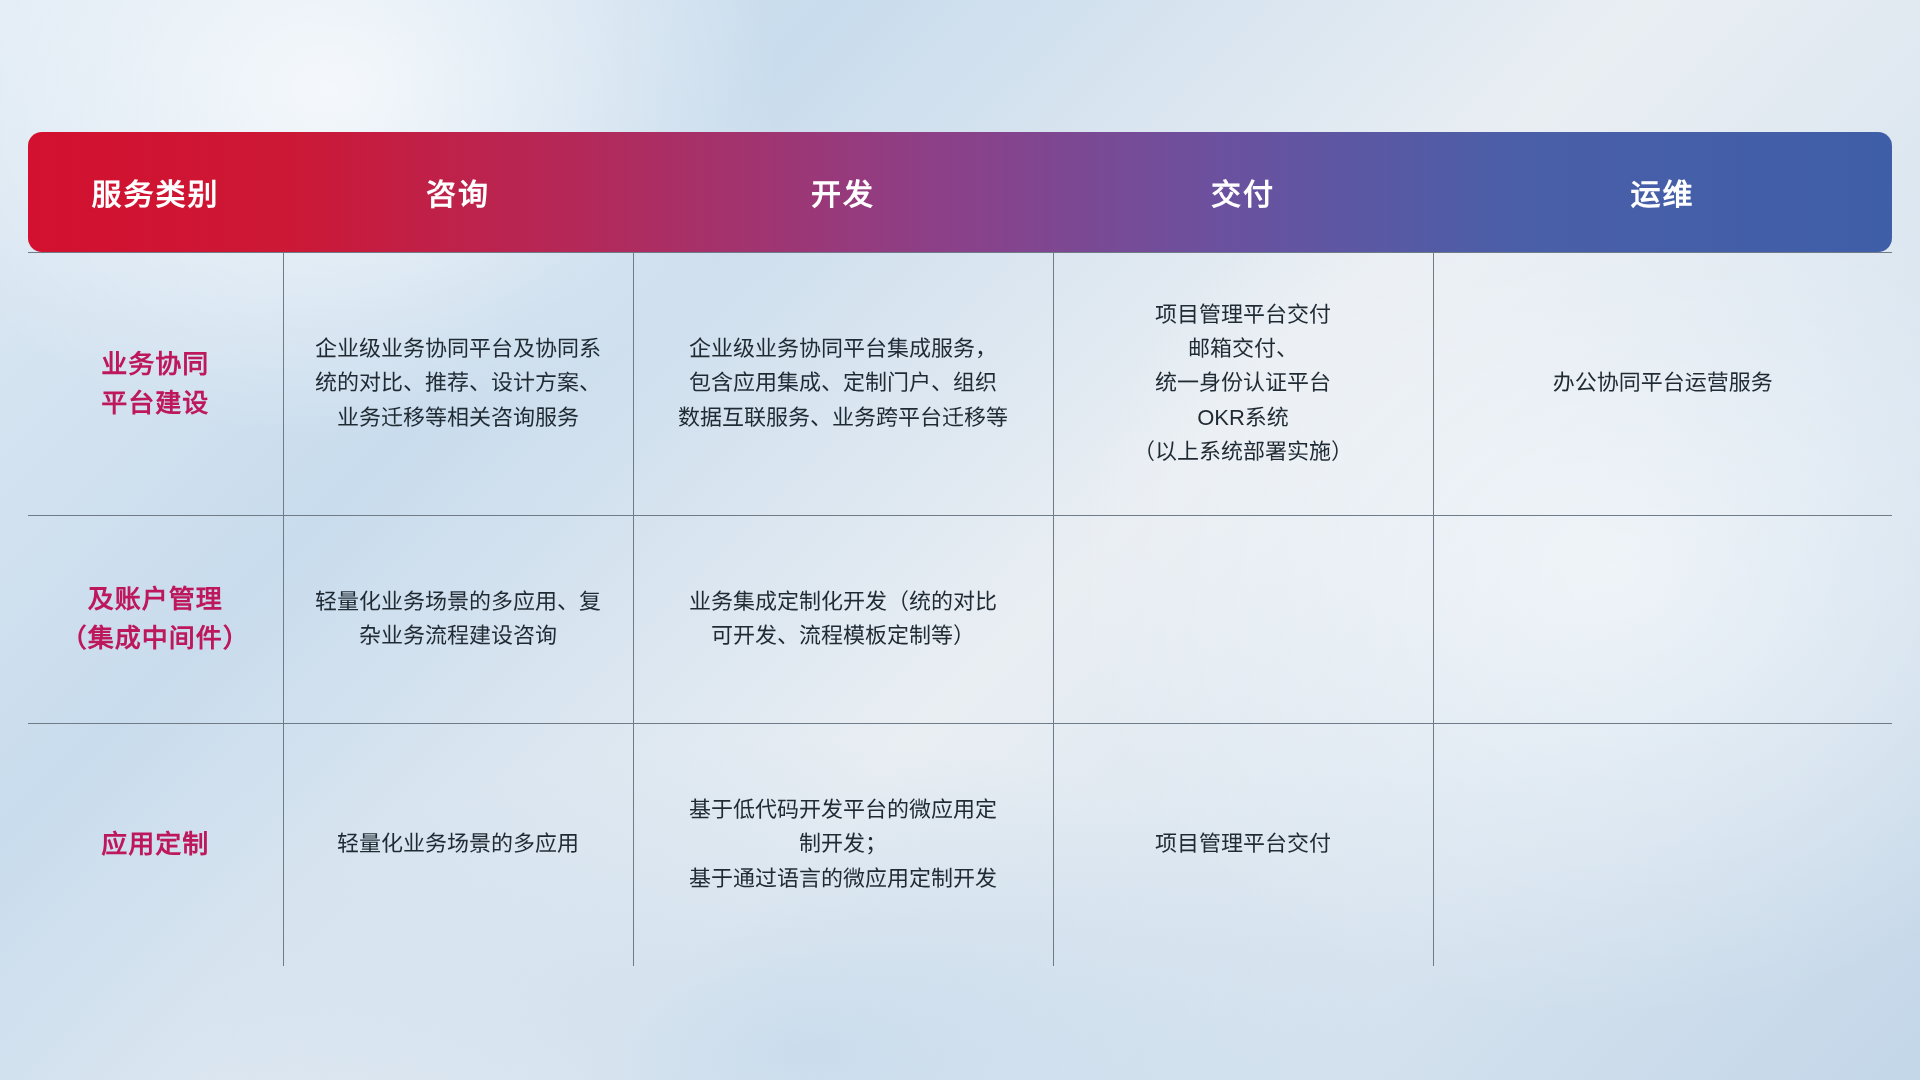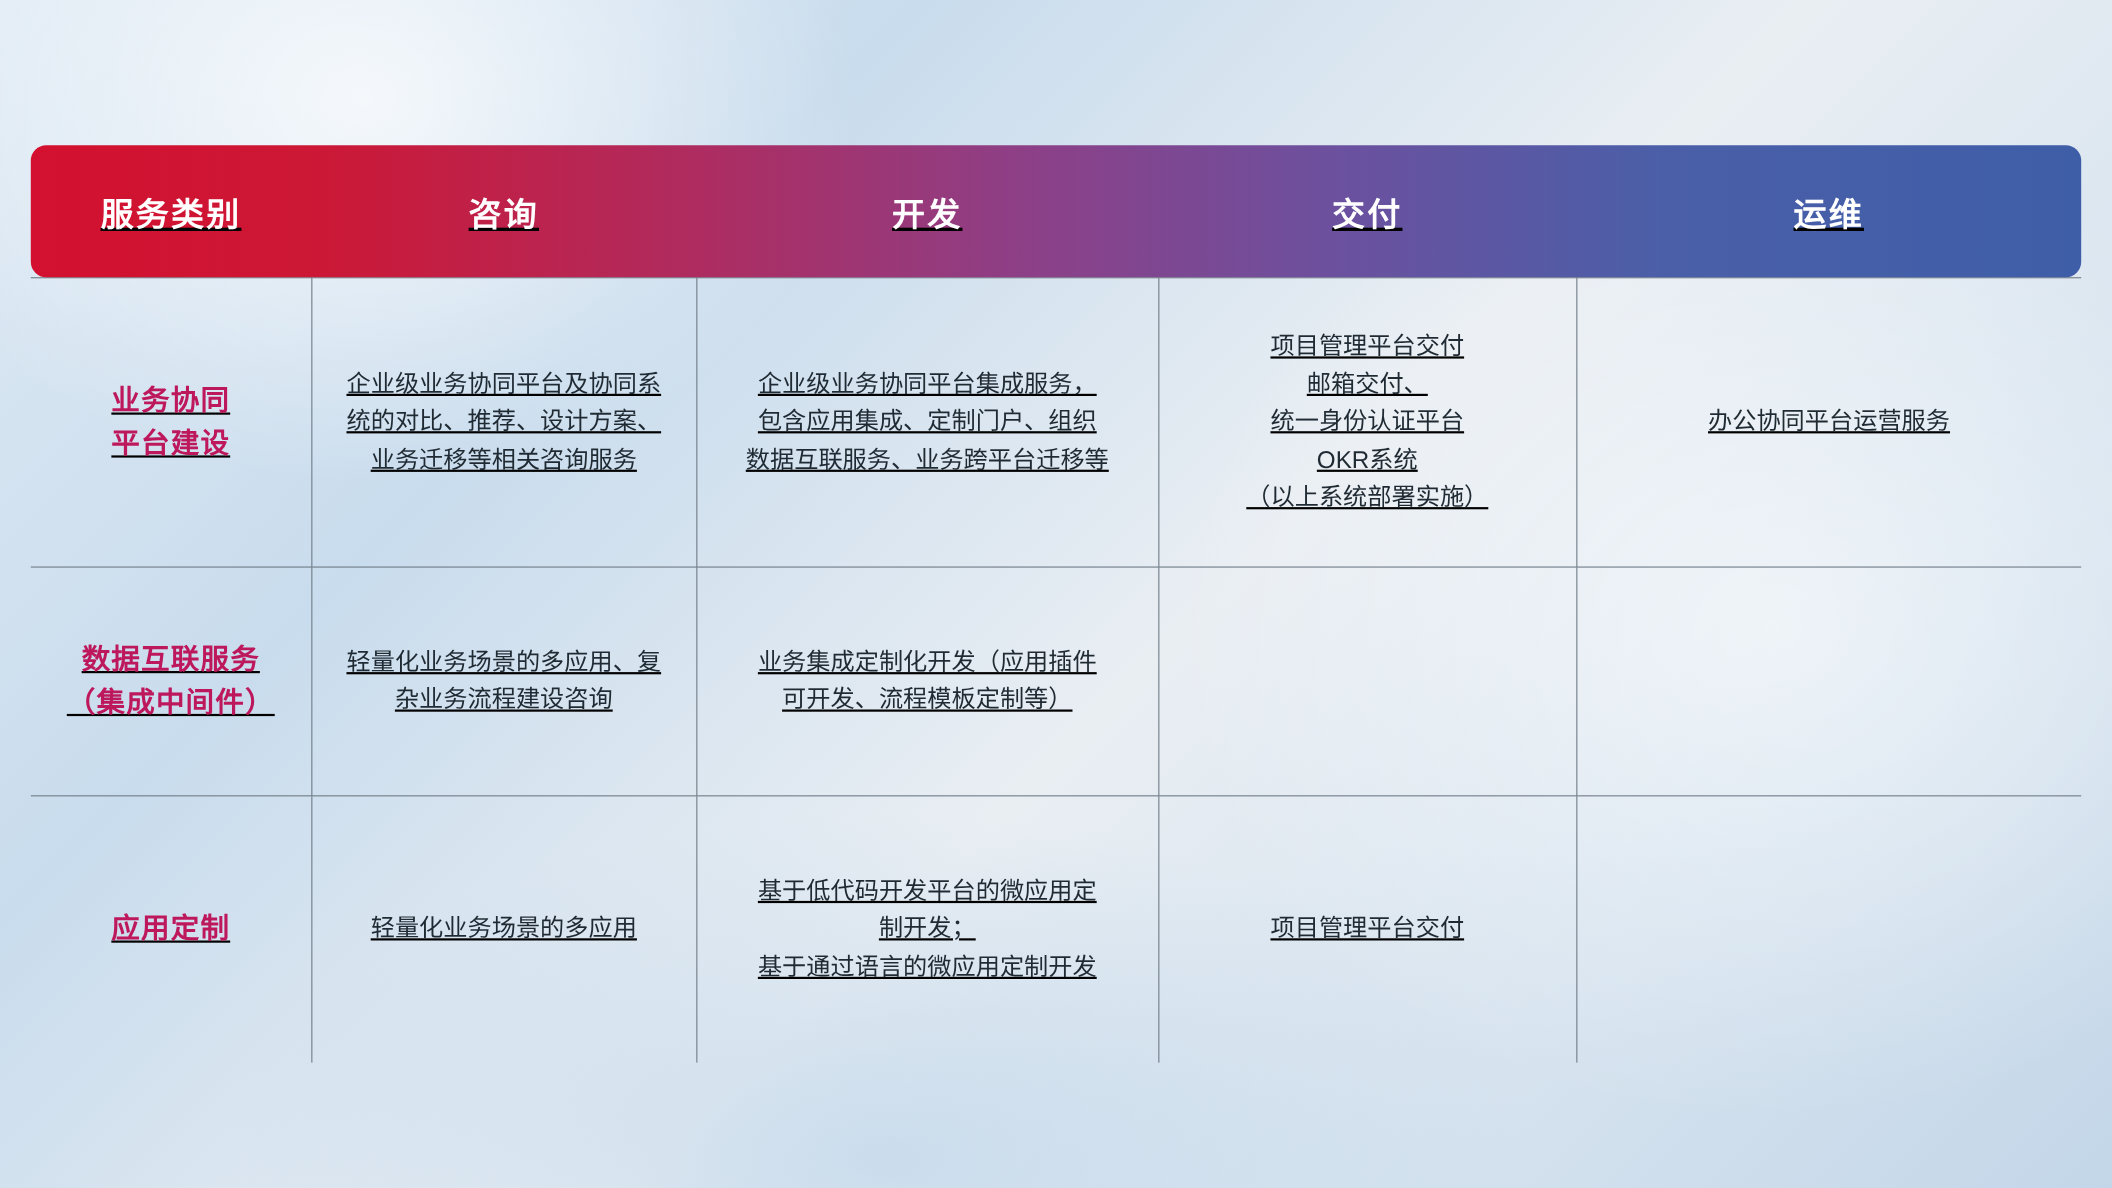--- a/index.html
+++ b/index.html
@@ -34,21 +34,20 @@
     width: 1200px; height: 620px;
     left: 200px; bottom: -280px;
     background: radial-gradient(closest-side, rgba(186,211,233,0.6), rgba(186,211,233,0));
   }
 
   .table-wrap {
     position: absolute;
     left: 28px;
     top: 132px;
     width: 1864px;
-    text-decoration: underline;
   }
 
   table.service-table {
     width: 100%;
     border-collapse: collapse;
     table-layout: fixed;
   }
 
   
   thead tr {
@@ -177,29 +176,29 @@
 统一身份认证平台
 OKR系统
 （以上系统部署实施）</span>
           </td>
         <td class="last-col">
             <span class="cell-text">办公协同平台运营服务</span>
           </td>
       </tr>
       <tr class="row-2">
         <td class="cat">
-            <span class="cell-text">数据互联服务
+            <span class="cell-text">及账户管理
 （集成中间件）</span>
           </td>
         <td>
             <span class="cell-text">轻量化业务场景的多应用、复
 杂业务流程建设咨询</span>
           </td>
         <td>
-            <span class="cell-text">业务集成定制化开发（应用插件
+            <span class="cell-text">业务集成定制化开发（统的对比
 可开发、流程模板定制等）</span>
           </td>
         <td>
             <span class="cell-text"></span>
           </td>
         <td class="last-col">
             <span class="cell-text"></span>
           </td>
       </tr>
       <tr class="row-3">

